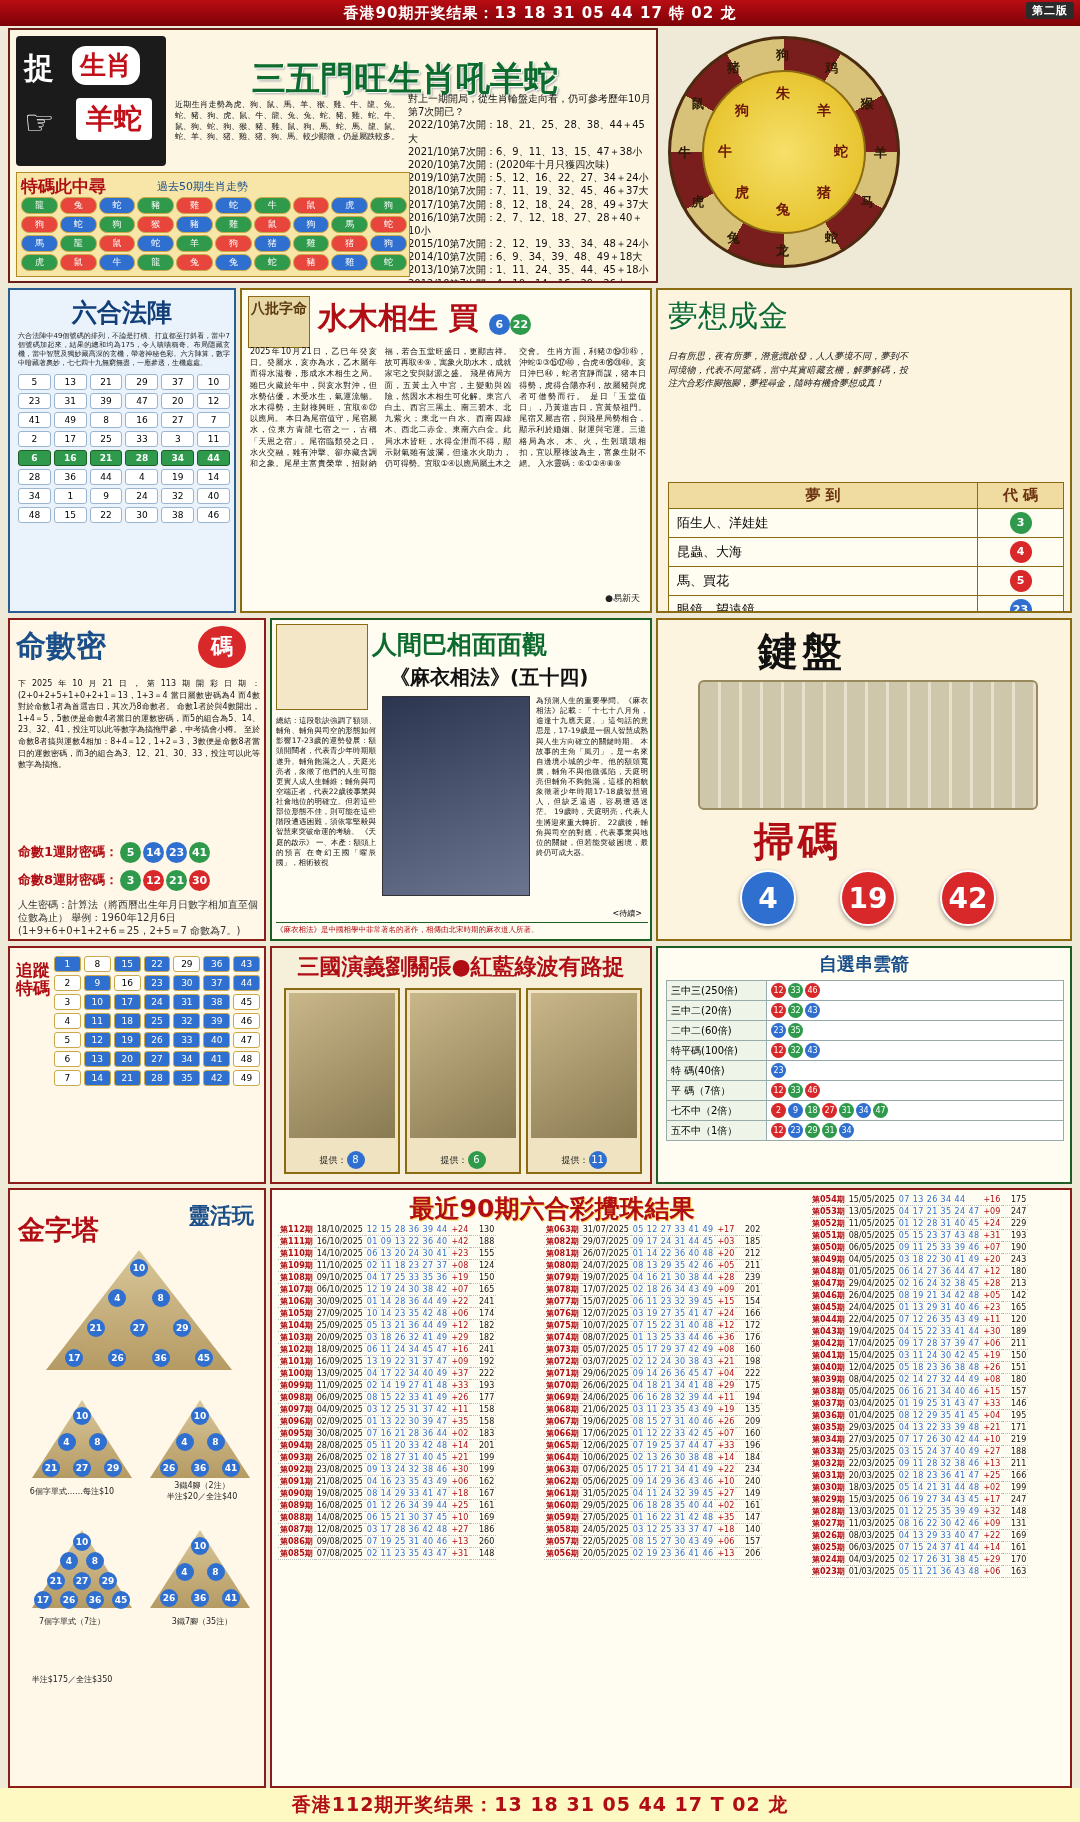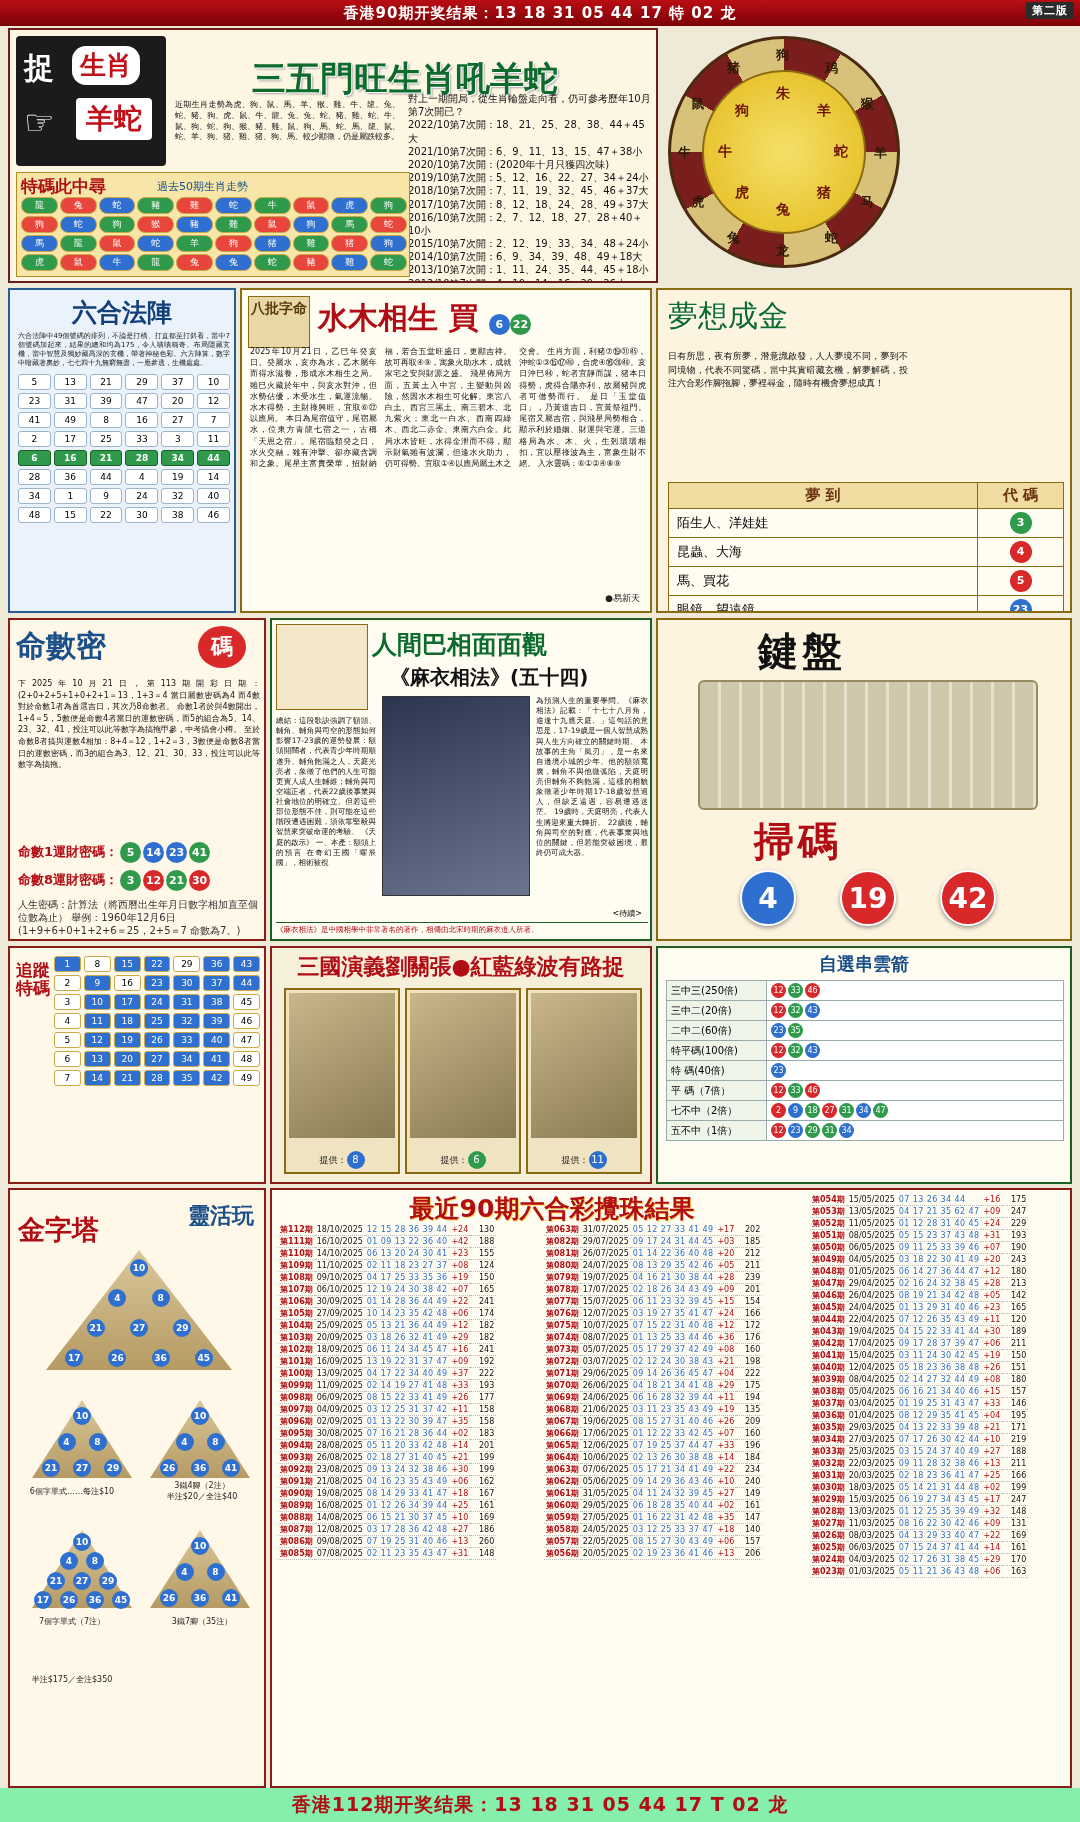--- a/index.html
+++ b/index.html
@@ -110,21 +110,21 @@
   .ball { display:inline-block; width:21px; height:21px; line-height:21px; border-radius:50%; color:#fff; font-size:11px; text-align:center; font-weight:bold;}
   .ball.red { background:#d8282a; }
   .ball.blue { background:#2f6fd0; }
   .ball.green { background:#2f9a4c; }
   #panelC .cols { position:absolute; left:8px; top:56px; width:396px; column-count:3; column-gap:8px; font-size:8px; line-height:1.4; color:#111; text-align:justify;}
   #panelC .sig { position:absolute; right:10px; bottom:6px; font-size:9px; color:#222; }
 
   
   #panelD { left:656px; top:288px; width:416px; height:325px; background:#fdf4e0; border-color:#8a6b12; }
   #panelD .t { position:absolute; left:10px; top:6px; font-size:30px; font-weight:normal; color:#0d6b2e; text-shadow:1px 1px 0 #fff; }
-  #panelD .d { position:absolute; left:10px; top:60px; width:240px; font-size:9px; line-height:1.5; color:#111; text-align:justify;}
+  #panelD .d { position:absolute; left:10px; top:60px; width:240px; font-size:9px; line-height:1.5; color:#111; text-align:justify;font-style:italic;}
   .dream-table { position:absolute; left:10px; top:192px; width:396px; border-collapse:collapse; font-size:12px; }
   .dream-table th { background:#f0dca0; border:1px solid #8a6b12; padding:3px; font-size:15px; color:#6b3310;}
   .dream-table td { border:1px solid #8a6b12; padding:3px 8px; background:#fffdf2; font-size:13px;}
   .dream-table td.code { text-align:center; width:86px; }
   .code-ball { display:inline-block; width:22px; height:22px; line-height:22px; border-radius:50%; color:#fff; font-size:11px; font-weight:bold; }
 
   
   #panelE { left:8px; top:618px; width:258px; height:323px; background:#fff8e8; border-color:#8a1d17; }
   #panelE .t { position:absolute; left:6px; top:6px; font-size:30px; font-weight:bold; color:#1b4f8a; }
   #panelE .tma { position:absolute; left:188px; top:6px; width:48px; height:42px; border-radius:50%; background:#d8282a; color:#fff; font-size:22px; font-weight:bold; text-align:center; line-height:42px;}
@@ -195,21 +195,21 @@
   .res-table td.date { color:#111; }
   .res-table td.nums { color:#2f6fd0; letter-spacing:0.4px;}
   .res-table td.sp { color:#b00d14; }
   .res-table td.tot { color:#111; text-align:right; width:26px;}
   #colA { position:absolute; left:6px; top:34px; }
   #colB { position:absolute; left:272px; top:34px; }
   #colC { position:absolute; left:538px; top:4px; }
 
   
   .bottom-bar {
-    position:absolute; left:0; bottom:0; width:1080px; height:34px; background:#86efac;
+    position:absolute; left:0; bottom:0; width:1080px; height:34px; background:#fef9c3;
     display:flex; align-items:center; justify-content:center;
     font-size:19px; font-weight:bold; color:#b00d14; letter-spacing:1px;
   }
 </style>
 </head>
 <body>
 
 <div class="page">
 
   <div class="top-strip">
@@ -1050,21 +1050,21 @@
           <tr>
             <td class="iss">第054期</td>
             <td class="date">15/05/2025</td>
             <td class="nums">07 13 26 34 44</td>
             <td class="sp">+16</td>
             <td class="tot">175</td>
           </tr>
           <tr>
             <td class="iss">第053期</td>
             <td class="date">13/05/2025</td>
-            <td class="nums">04 17 21 35 62 47</td>
+            <td class="nums">04 17 21 35 24 47</td>
             <td class="sp">+09</td>
             <td class="tot">247</td>
           </tr>
           <tr>
             <td class="iss">第052期</td>
             <td class="date">11/05/2025</td>
             <td class="nums">01 12 28 31 40 45</td>
             <td class="sp">+24</td>
             <td class="tot">229</td>
           </tr>

